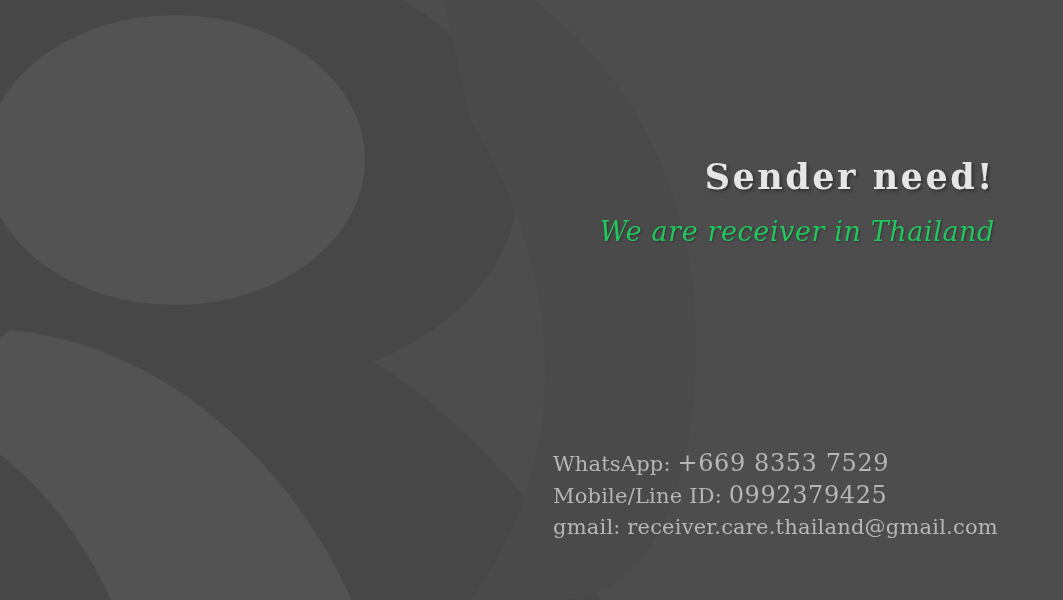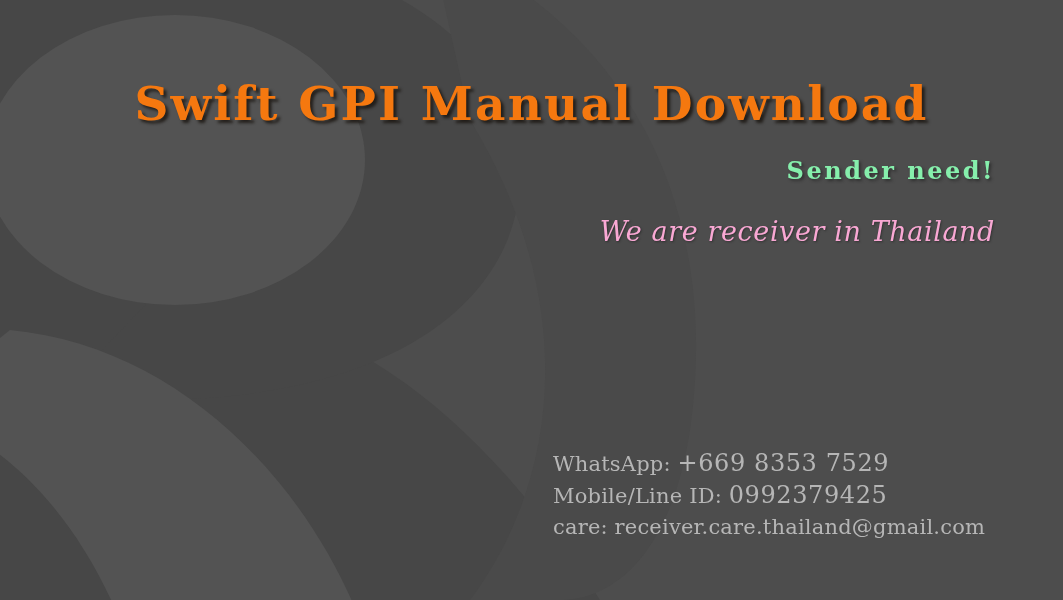--- a/index.html
+++ b/index.html
@@ -44,42 +44,42 @@
     white-space: nowrap;
   }
 
   
   #sender-need {
     position: absolute;
     right: 68px;
     top: 156px;
     font-family: "DejaVu Serif", "Liberation Serif", serif;
     font-weight: bold;
-    font-size: 24px;
+    font-size: 35px;
     letter-spacing: 2.5px;
-    color: #86efac;
+    color: #e5e5e5;
     text-shadow: 2px 2px 3px rgba(25,25,25,0.55);
     white-space: nowrap;
     margin-left: 6px;
   }
 
   
   #script-block {
     position: absolute;
     right: 68px;
     top: 210px;
     text-align: right;
   }
   .script-line {
     font-family: "DejaVu Serif", "Liberation Serif", serif;
     font-style: italic;
     font-size: 27px;
     line-height: 43px;
     letter-spacing: 0.6px;
-    color: #f9a8d4;
+    color: #22c55e;
     white-space: nowrap;
     text-shadow: 1px 1px 2px rgba(25,25,25,0.5);
   }
 
   
   #contact-block {
     position: absolute;
     left: 529px;
     top: 448px;
   }
@@ -114,36 +114,35 @@
       <path d="M 120 -60 C 400 -60 520 60 520 175 C 520 295 400 400 150 400 L 150 270
                C 300 270 360 230 360 172 C 360 112 300 70 120 70 Z" fill="#474747"></path>
 
       <ellipse cx="175" cy="160" rx="190" ry="145" fill="#535353"></ellipse>
       <path d="M 10 330 C 170 345 300 470 360 620 L 120 620 C 70 500 -10 430 -90 410 Z" fill="#535353"></path>
       <path d="M 430 -60 C 640 30 720 220 690 430 C 670 560 610 600 560 600 L 470 600
                C 560 480 580 300 470 120 Z" fill="#4a4a4a"></path>
     </g>
   </svg>
 
-  <div id="title">Swift GPI Manual Download</div>
 
   <div id="sender-need">Sender need!</div>
 
   <div id="script-block">
     <div class="script-line">We are receiver in Thailand</div>
   </div>
 
   <div id="contact-block">
     <div class="contact-line">
       <span class="label">WhatsApp:</span>
       <span class="value-big">+669 8353 7529</span>
     </div>
     <div class="contact-line">
       <span class="label">Mobile/Line ID:</span>
       <span class="value-big">0992379425</span>
     </div>
     <div class="contact-line small">
-      <span class="label">care:</span>
+      <span class="label">gmail:</span>
       <span class="label">receiver.care.thailand@gmail.com</span>
     </div>
   </div>
 
 </div>
 
 </body></html>

